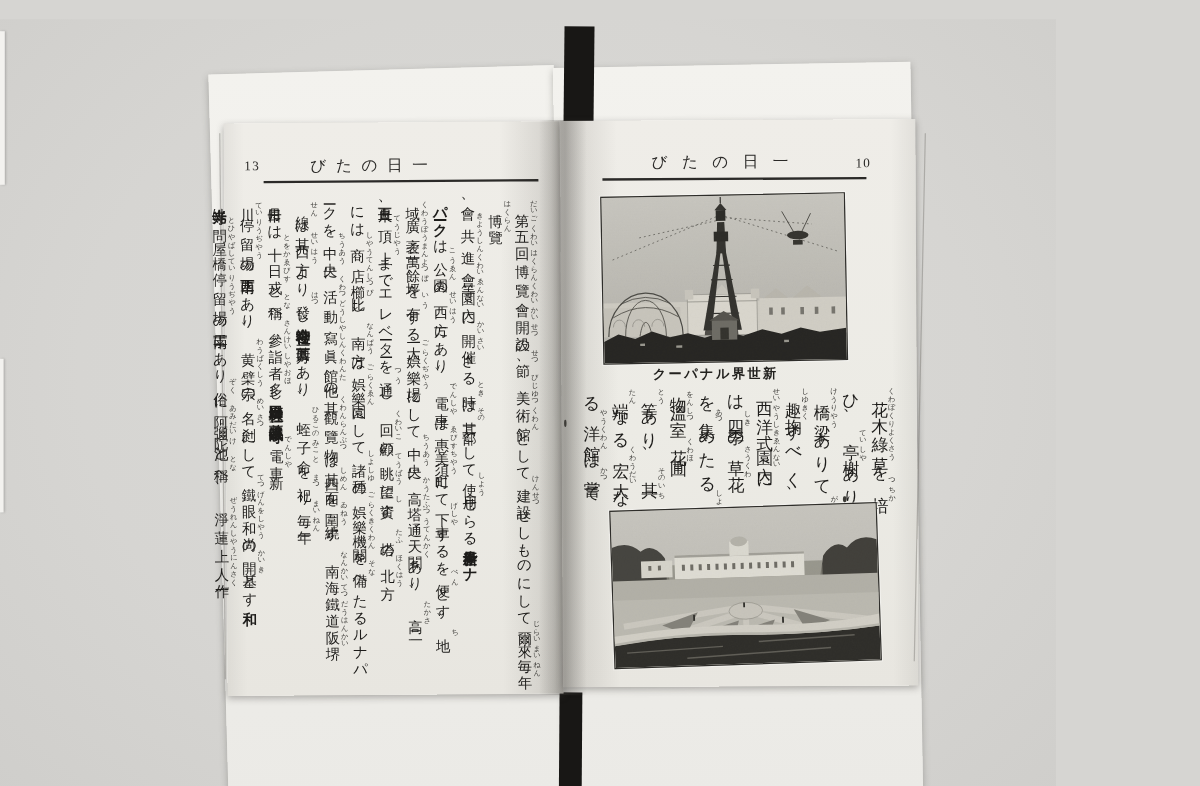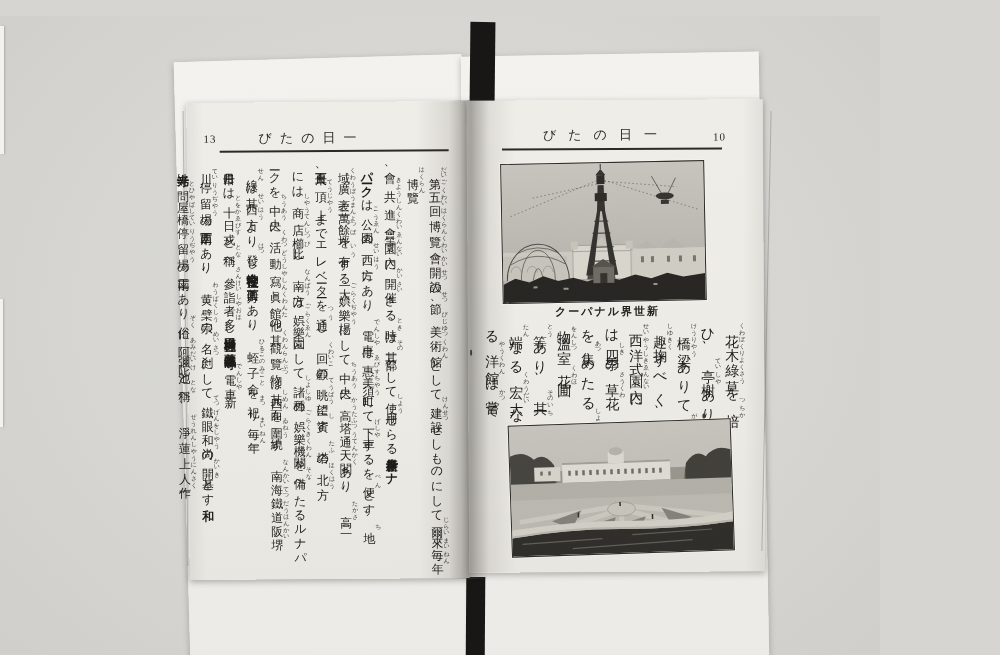--- a/index.html
+++ b/index.html
@@ -163,21 +163,21 @@
         <rect x="90" y="104" width="21" height="16" fill="#6e6c65"></rect>
         <rect x="97" y="110" width="7" height="10" fill="#33322d"></rect>
         <g fill="#9a988f">
             <rect x="30" y="122" width="4" height="2"></rect>
             <rect x="60" y="124" width="5" height="2"></rect>
             <rect x="150" y="121" width="4" height="2"></rect>
           </g>
         <rect x="0" y="0" width="202" height="138" filter="url(#grain1)" opacity=".18"></rect>
       </svg>
     </div>
-    <div class="abs caption" style="left:87px;top:204px;">クーパナル界世新</div>
+    <div class="abs caption" style="left:76px;top:204px;">クーパナル界世新</div>
 
     <div class="abs vtext rcols" style="left:37px;top:219px;width:240px;height:118px;">
         <div class="vcol"><ruby>花木<rt>くわぼく</rt></ruby><ruby>綠草<rt>りよくさう</rt></ruby><span>を</span><ruby>培<rt>つちか</rt></ruby></div>
         <div class="vcol"><span>ひ、</span><ruby>亭榭<rt>ていしや</rt></ruby><span>あり</span></div>
         <div class="vcol"><ruby>橋梁<rt>けうりやう</rt></ruby><span>ありて</span><ruby>雅<rt>が</rt></ruby></div>
         <div class="vcol"><ruby>趣<rt>しゆ</rt></ruby><ruby>掬<rt>きく</rt></ruby><span>すべく、</span></div>
         <div class="vcol"><ruby>西洋式<rt>せいやうしき</rt></ruby><ruby>園內<rt>ゑんない</rt></ruby><span>に</span></div>
         <div class="vcol"><span>は</span><ruby>四季<rt>しき</rt></ruby><span>の</span><ruby>草花<rt>さうくわ</rt></ruby></div>
         <div class="vcol"><span>を</span><ruby>集<rt>あつ</rt></ruby><span>めたる</span><ruby>植<rt>しよく</rt></ruby></div>
         <div class="vcol"><span>物</span><ruby>溫室<rt>をんしつ</rt></ruby><span>、</span><ruby>花圃<rt>くわほ</rt></ruby></div>

